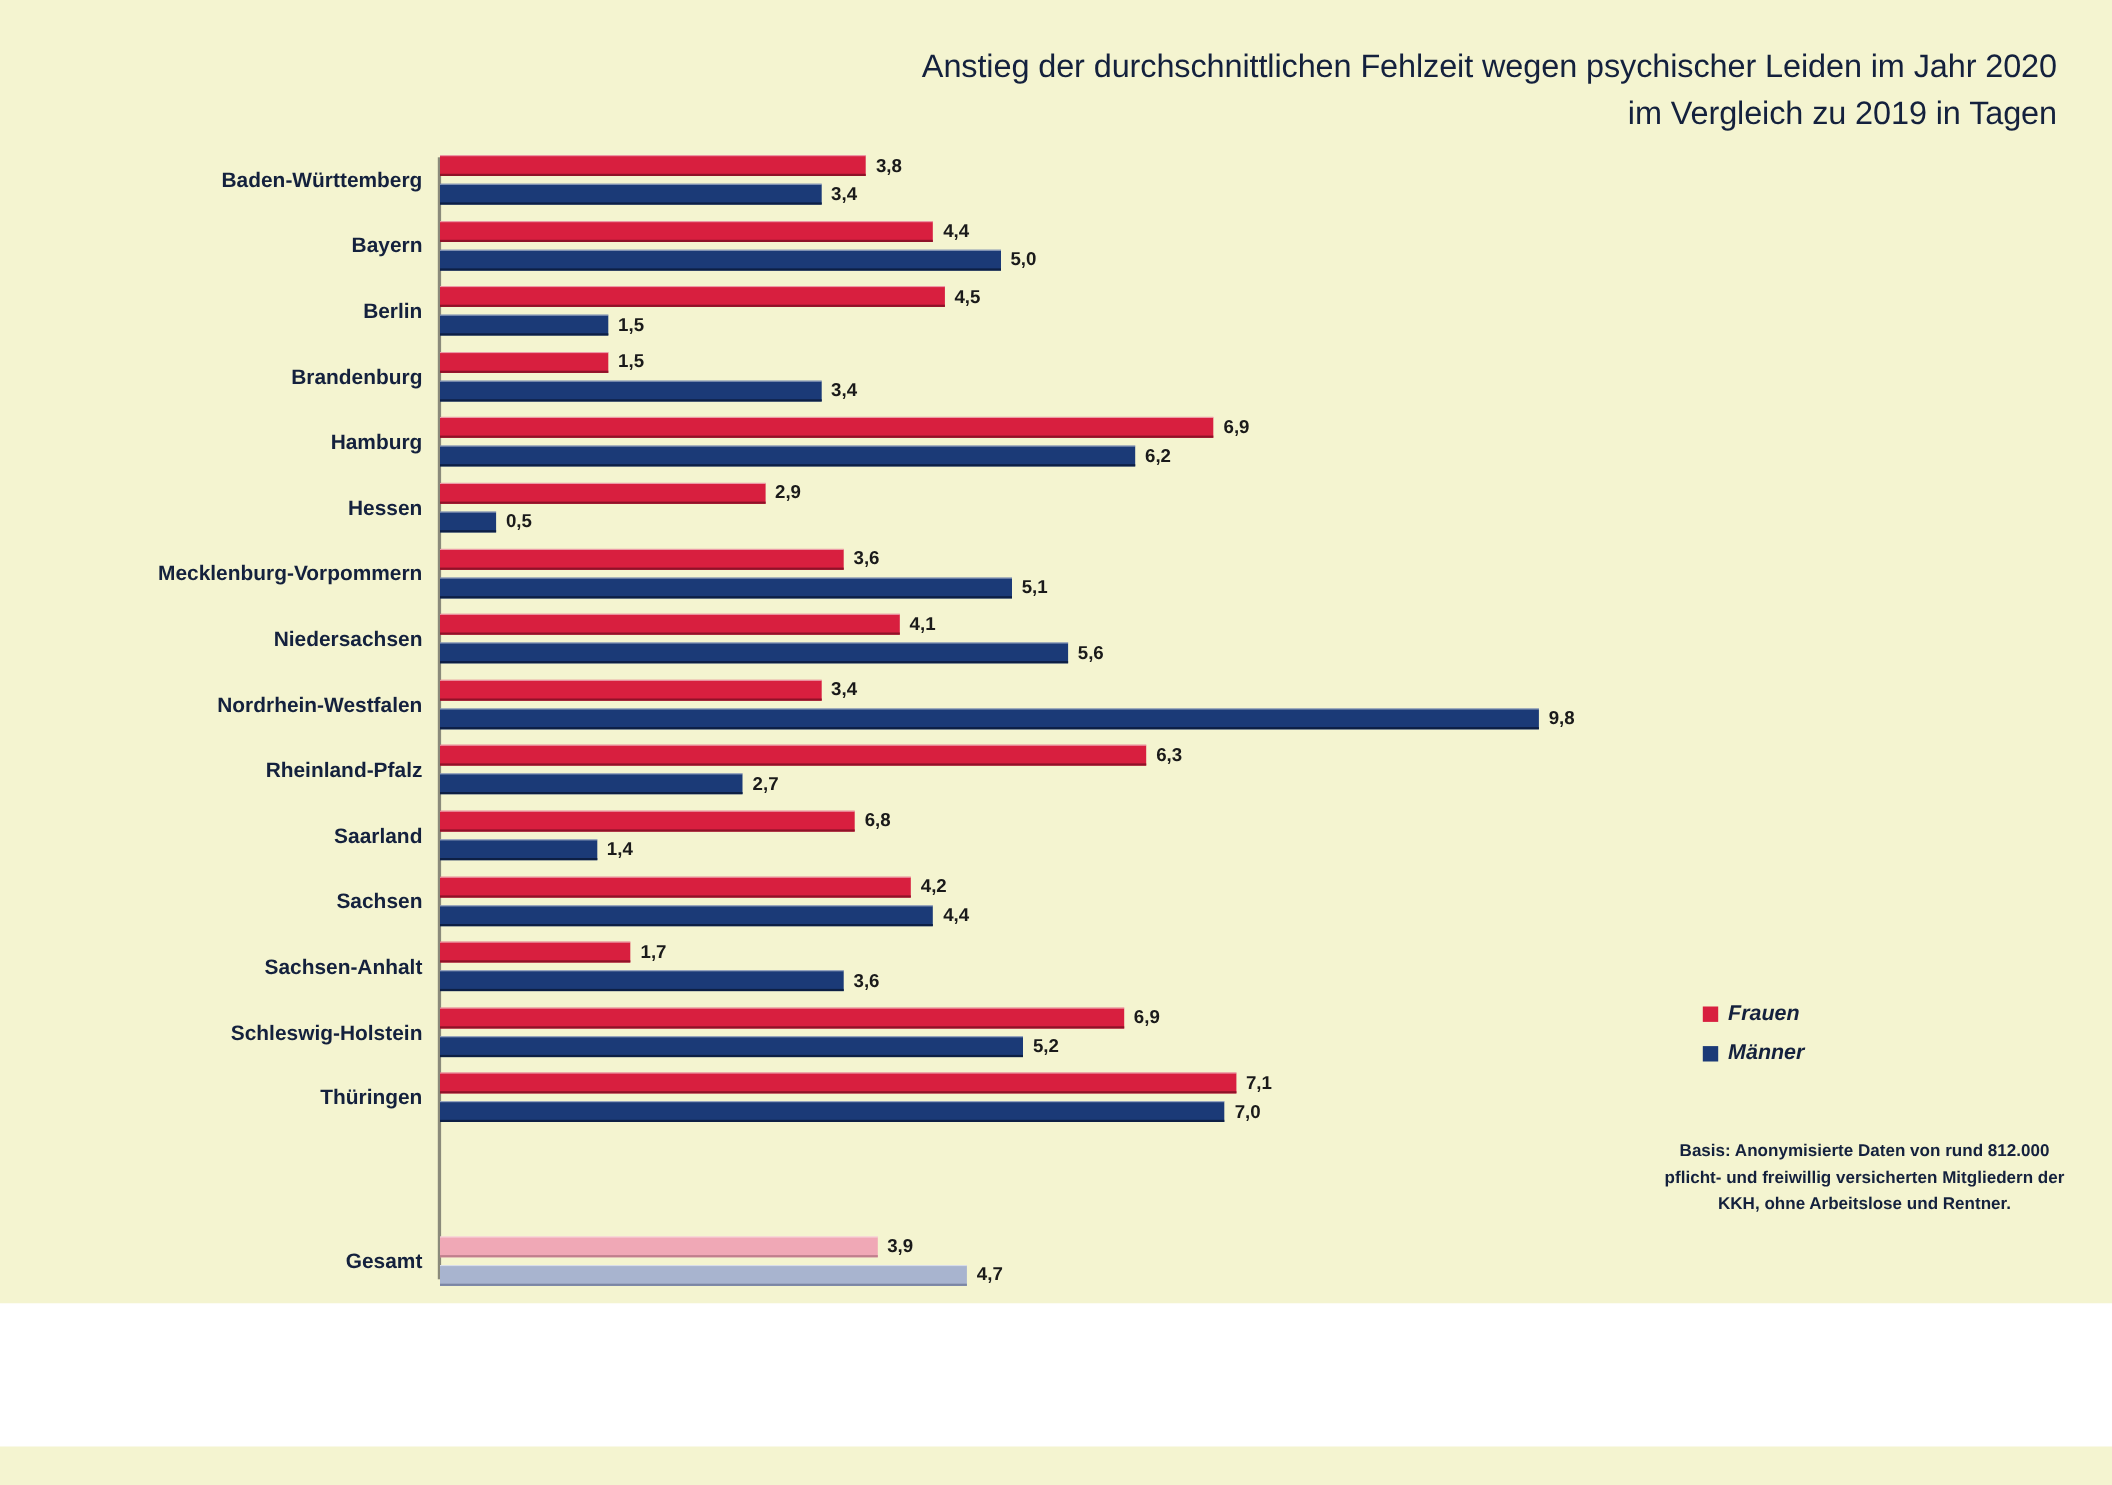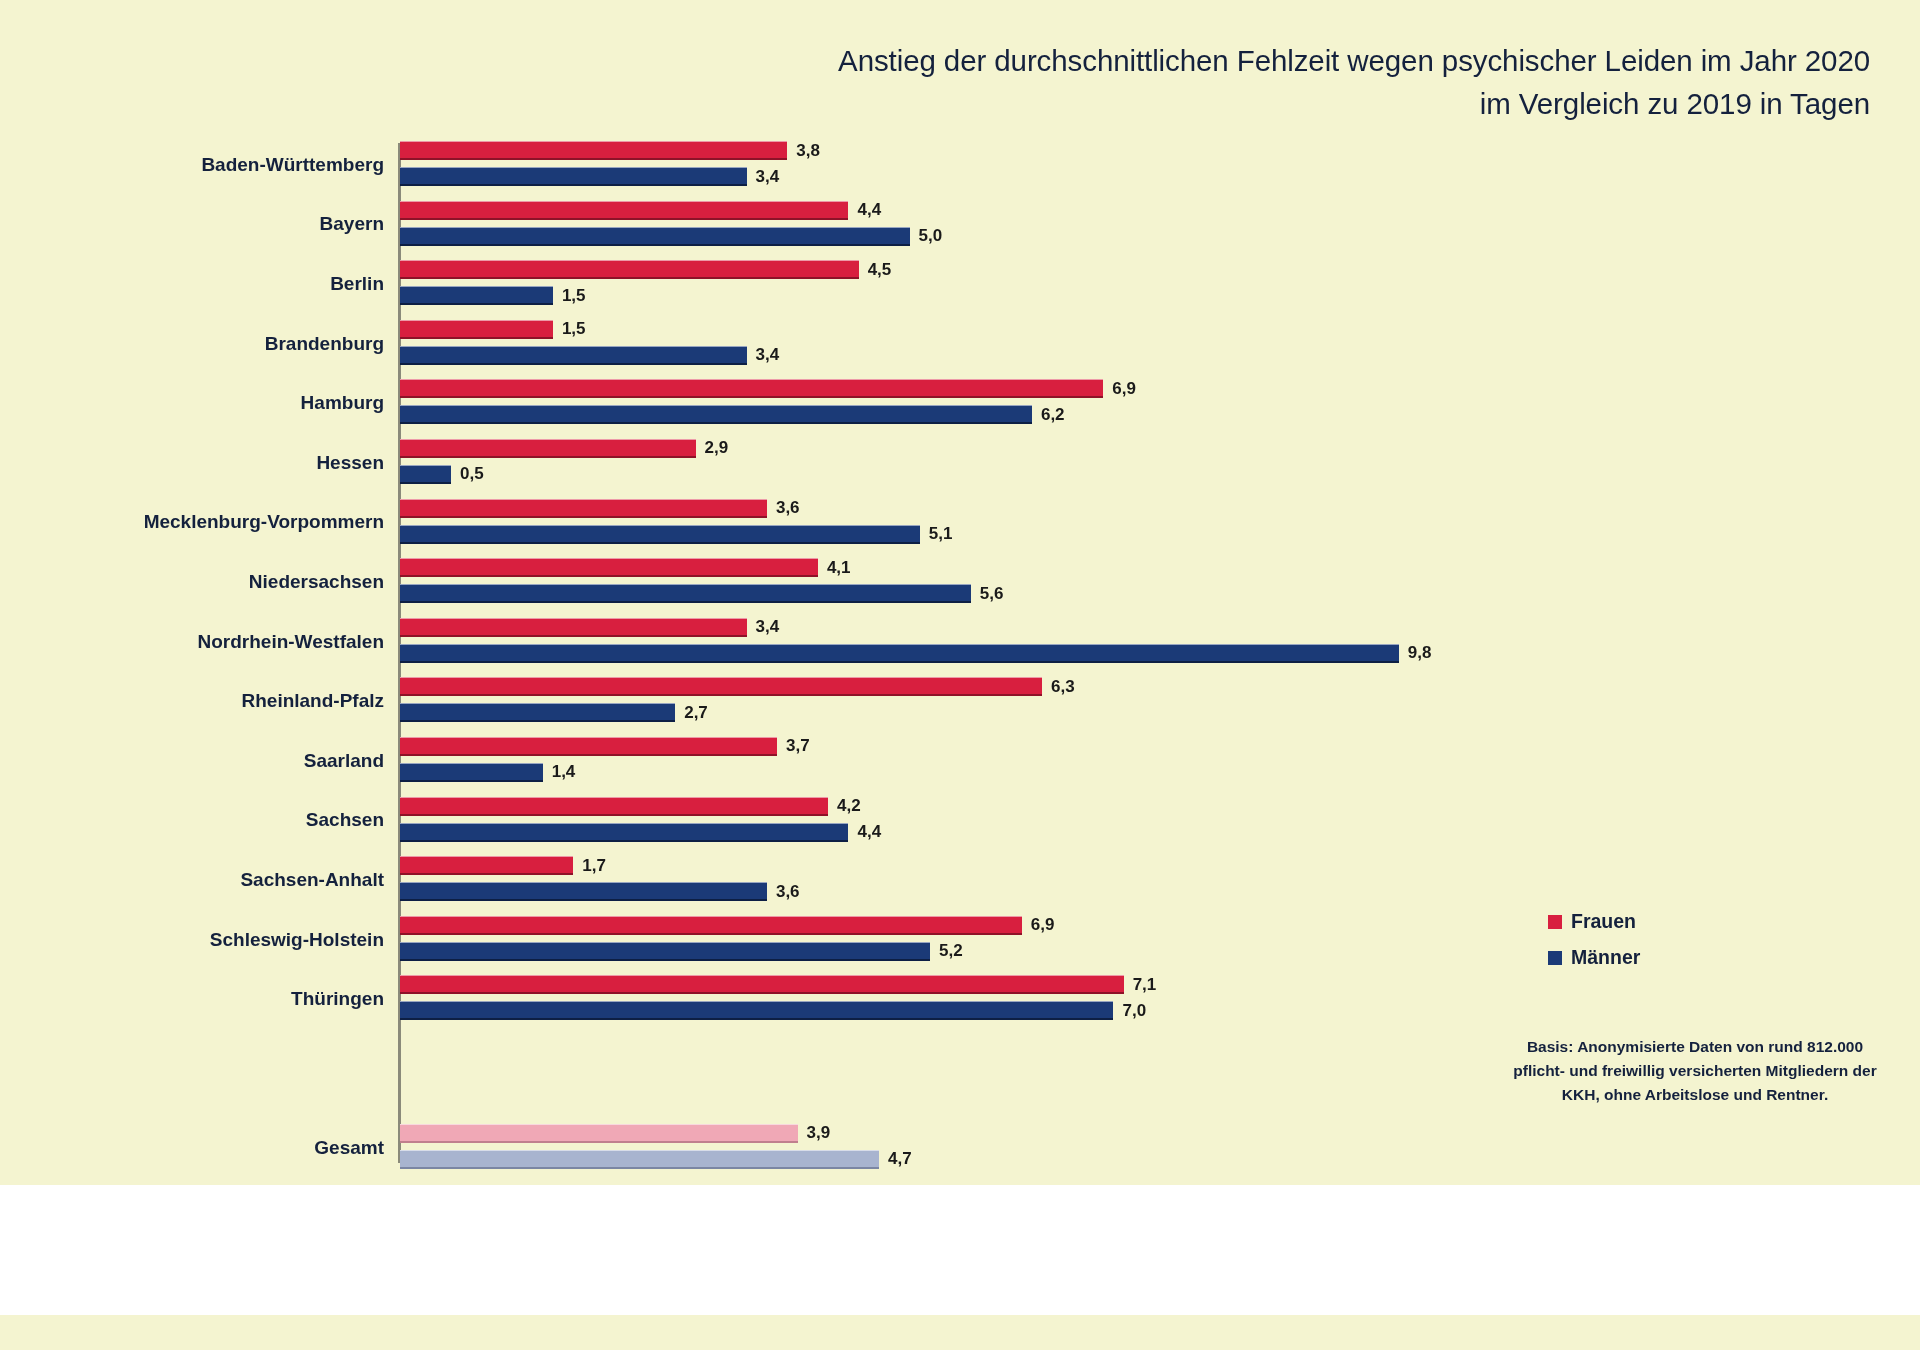--- a/index.html
+++ b/index.html
@@ -154,20 +154,21 @@
   }
 
   
   .legend {
     position: absolute;
     left: 1548px;
     top: 910px;
     font-size: 19.5px;
     font-weight: bold;
     color: #14213d;
+    font-style: italic;
   }
   .legend-item {
     display: flex;
     align-items: center;
     margin-bottom: 13px;
   }
   .legend-swatch {
     width: 14px;
     height: 14px;
     margin-right: 9px;
@@ -331,21 +332,21 @@
                 <div class="bar maenner" style="width: 275.192px;"></div>
                 <span class="val">2,7</span>
               </div>
             </div>
           </div>
           <div class="row">
             <div class="cat-label">Saarland</div>
             <div class="bars">
               <div class="barwrap w">
                 <div class="bar frauen" style="width: 377.115px;"></div>
-                <span class="val">3,7</span>
+                <span class="val">6,8</span>
               </div>
               <div class="barwrap m">
                 <div class="bar maenner" style="width: 142.692px;"></div>
                 <span class="val">1,4</span>
               </div>
             </div>
           </div>
           <div class="row">
             <div class="cat-label">Sachsen</div>
             <div class="bars">

